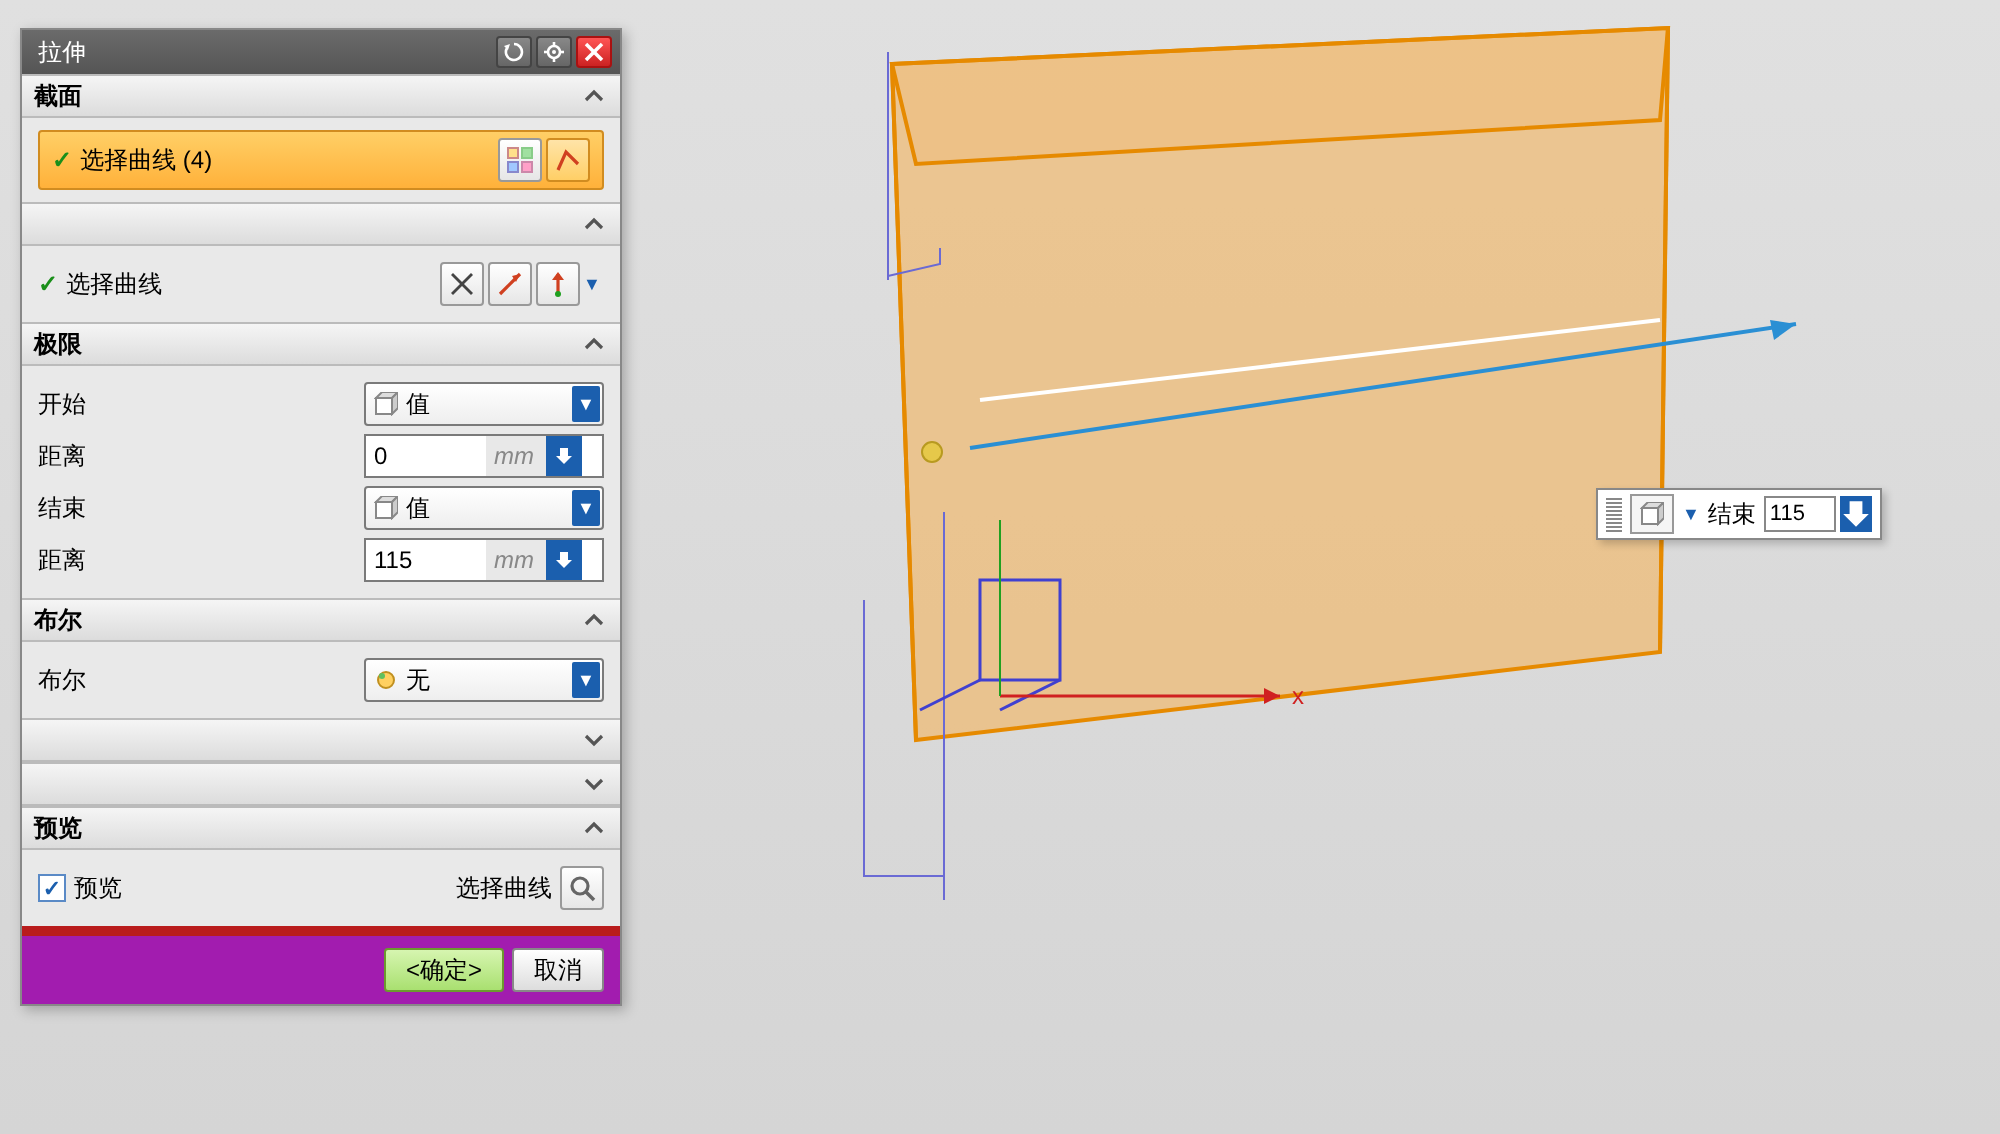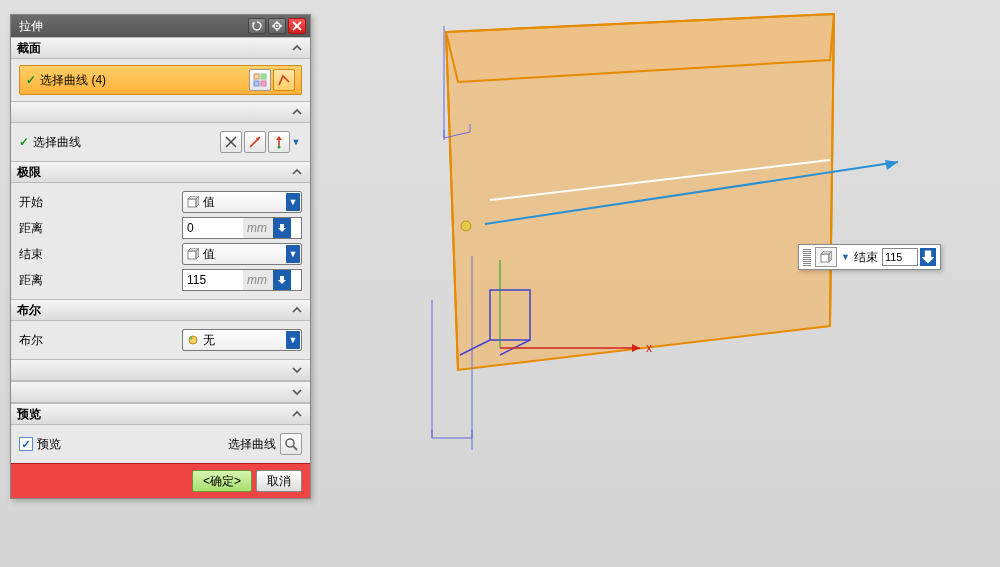--- a/index.html
+++ b/index.html
@@ -33,21 +33,21 @@
 
     .num-input { display: flex; align-items: center; width: 120px; height: 22px; border: 1px solid #7a7a7a; background: #fff; }
     .num-input input { border: none; width: 60px; padding: 0 4px; height: 100%; outline: none; font-size: 12px; }
     .num-input .unit { color: #888; font-style: italic; padding: 0 4px; background: #e8e8e8; height: 100%; line-height: 20px; width: 30px; }
     .num-input .spin { width: 18px; height: 100%; background: #1b5fae; display: flex; align-items: center; justify-content: center; cursor: pointer; }
     .num-input .spin svg { width: 10px; height: 10px; }
 
     .checkbox { width: 14px; height: 14px; border: 1px solid #5a8ac6; background: #fff; display: inline-flex; align-items: center; justify-content: center; margin-right: 4px; cursor: pointer; }
     .checkbox.checked::after { content: "✓"; color: #1b5fae; font-size: 11px; font-weight: bold; }
 
-    .footer { display: flex; justify-content: flex-end; padding: 6px 8px; background: #ef4444; border-top: 1px solid #b91c1c; gap: 4px; }
+    .footer { display: flex; justify-content: flex-end; padding: 6px 8px; background: #a21caf; border-top: 5px solid #b91c1c; gap: 4px; }
     .btn { height: 22px; padding: 0 10px; border: 1px solid #888; border-radius: 2px; background: linear-gradient(#fff,#ddd); cursor: pointer; }
     .btn.primary { background: linear-gradient(#d6f5b0,#a9e070); border-color: #6b9a2e; }
 
     
     .viewport { position: absolute; left: 340px; top: 0; right: 0; bottom: 0; }
     .viewport svg { width: 100%; height: 100%; }
 
     
     .float-input { position: absolute; left: 798px; top: 244px; display: flex; align-items: center; background: #fff; border: 1px solid #888; padding: 2px 4px; height: 26px; box-shadow: 2px 2px 4px rgba(0,0,0,.2); }
     .float-input .grip { width: 8px; height: 18px; margin-right: 4px; background: repeating-linear-gradient(0deg,#888 0,#888 1px,#fff 1px,#fff 2px); }

